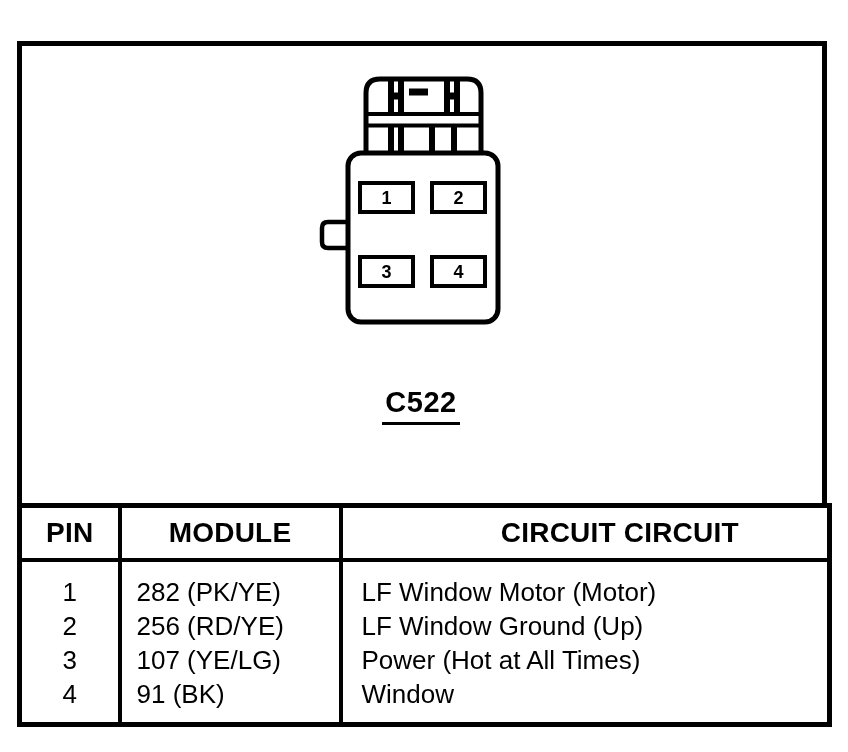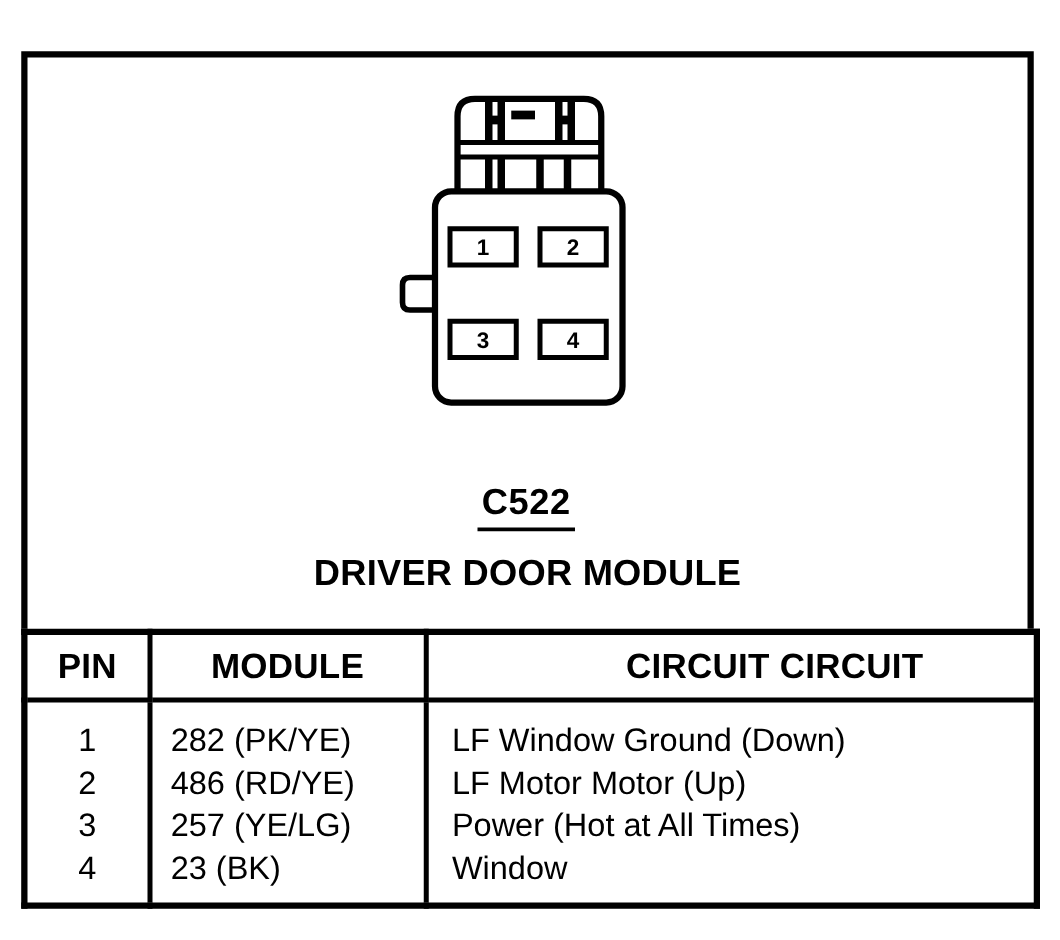--- a/index.html
+++ b/index.html
@@ -139,21 +139,20 @@
     <text x="386.5" y="204" text-anchor="middle" font-family="Liberation Sans, sans-serif" font-size="18" font-weight="bold" fill="#000">1</text>
     <text x="458.5" y="204" text-anchor="middle" font-family="Liberation Sans, sans-serif" font-size="18" font-weight="bold" fill="#000">2</text>
     <text x="386.5" y="278" text-anchor="middle" font-family="Liberation Sans, sans-serif" font-size="18" font-weight="bold" fill="#000">3</text>
     <text x="458.5" y="278" text-anchor="middle" font-family="Liberation Sans, sans-serif" font-size="18" font-weight="bold" fill="#000">4</text>
   </svg>
 
   <div class="connector-id">
     <span>C522</span>
   </div>
 
-  <div class="connector-title">DRIVER DOOR MODULE</div>
 
   <table class="pinout">
     <colgroup>
       <col style="width:100px">
       <col style="width:221px">
       <col style="width:489px">
     </colgroup>
     <thead>
       <tr>
         <th class="col-pin">PIN</th>
@@ -164,27 +163,27 @@
     <tbody>
       <tr>
         <td class="col-pin">
           <div class="cell-line">1</div>
           <div class="cell-line">2</div>
           <div class="cell-line">3</div>
           <div class="cell-line">4</div>
         </td>
         <td class="col-circuit">
           <div class="cell-line">282 (PK/YE)</div>
-          <div class="cell-line">486 (RD/YE)</div>
-          <div class="cell-line">257 (YE/LG)</div>
-          <div class="cell-line">23 (BK)</div>
+          <div class="cell-line">256 (RD/YE)</div>
+          <div class="cell-line">107 (YE/LG)</div>
+          <div class="cell-line">91 (BK)</div>
         </td>
         <td class="col-function">
-          <div class="cell-line">LF Window Ground (Down)</div>
-          <div class="cell-line">LF Motor Motor (Up)</div>
+          <div class="cell-line">LF Window Motor (Motor)</div>
+          <div class="cell-line">LF Window Ground (Up)</div>
           <div class="cell-line">Power (Hot at All Times)</div>
           <div class="cell-line">Window</div>
         </td>
       </tr>
     </tbody>
   </table>
 
 </div>
 
 </body></html>

